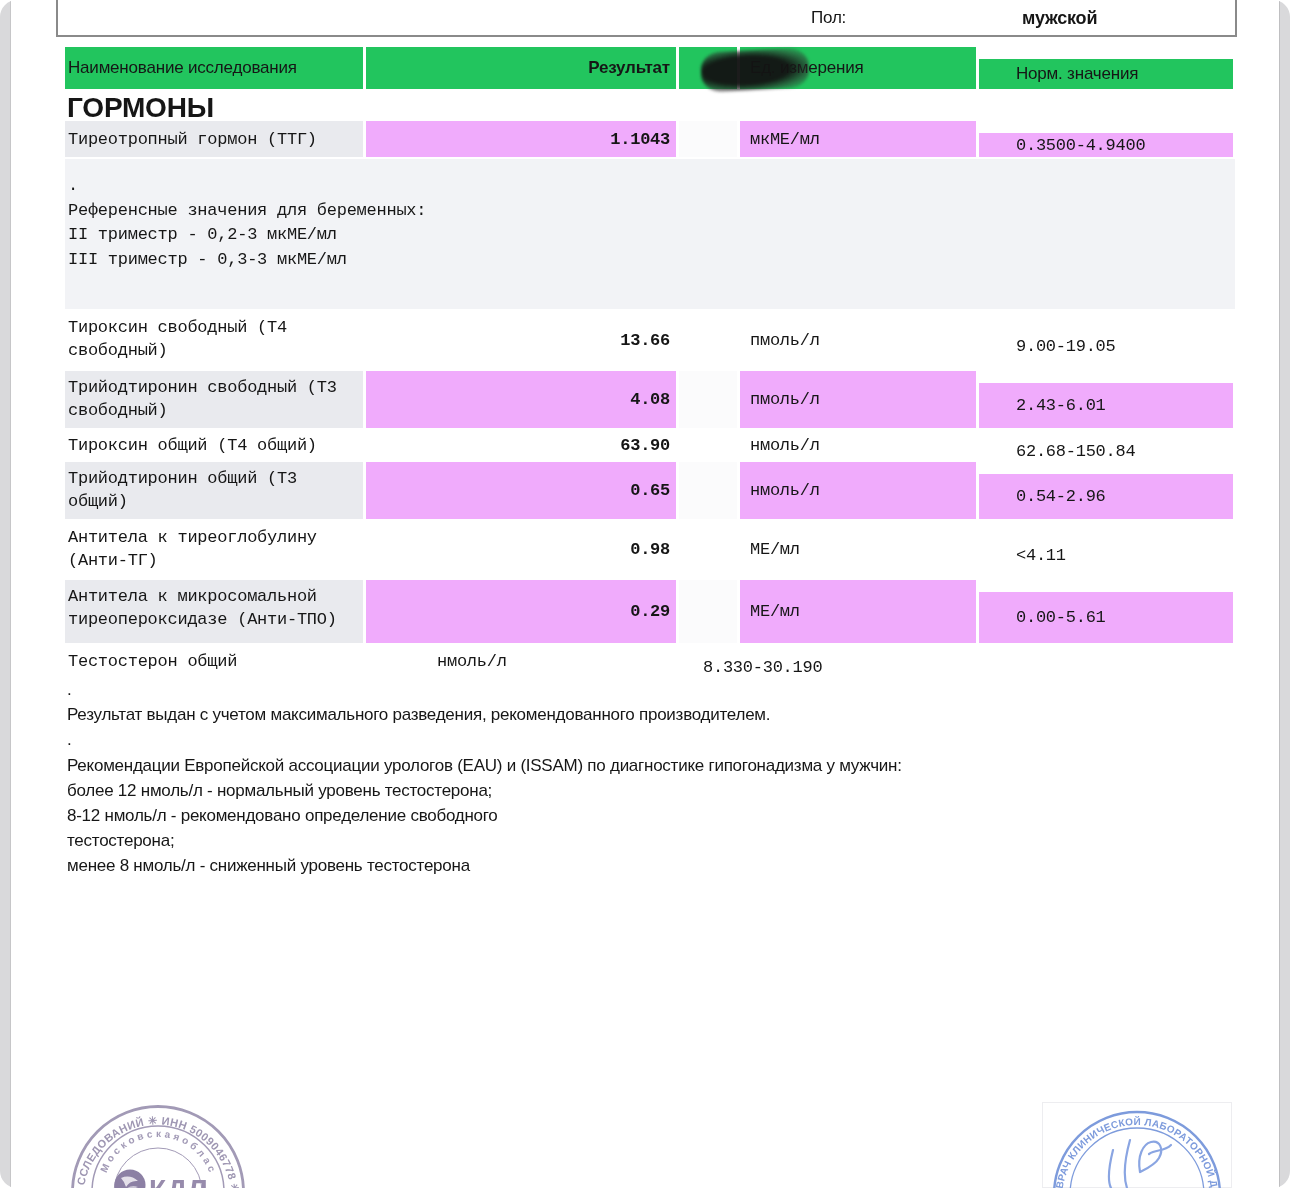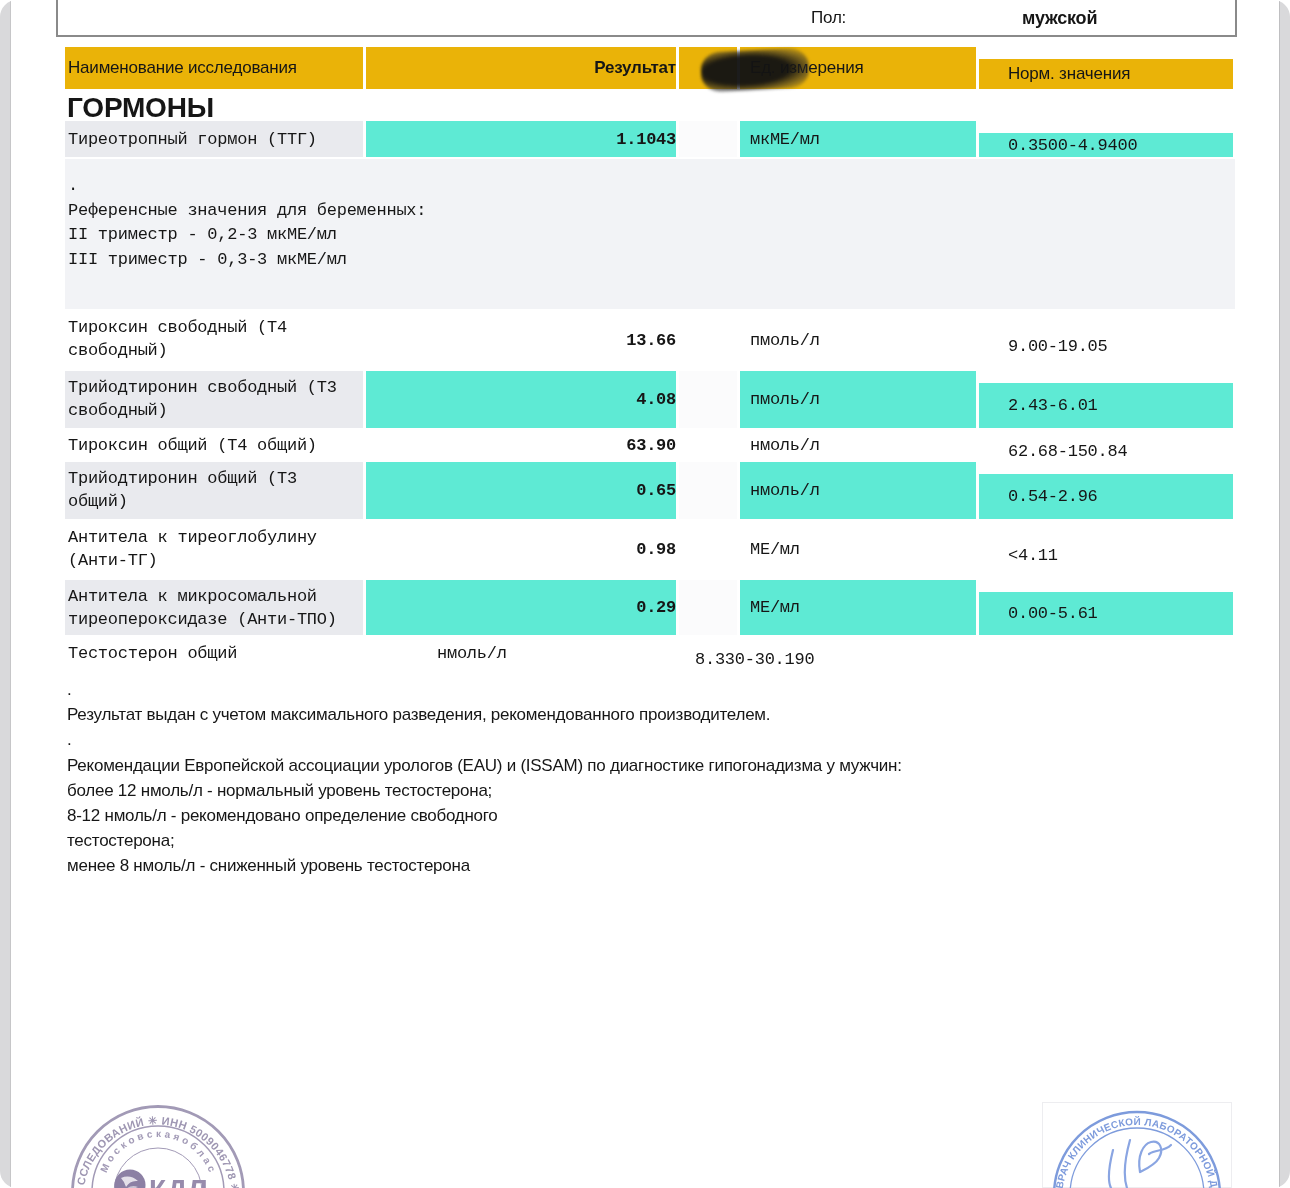--- a/index.html
+++ b/index.html
@@ -13,36 +13,36 @@
   .top-box{position:absolute;left:56px;top:-18px;width:1177px;height:51px;
            background:#fff;border:2px solid #8a8a8a;}
   .sex-label{position:absolute;left:753px;bottom:7px;font-size:17px;letter-spacing:-.2px;}
   .sex-value{position:absolute;left:964px;bottom:6px;font-size:18px;font-weight:700;letter-spacing:-.2px;}
   
   .thead,.row{display:flex;}
   .thead{position:absolute;left:65px;top:47px;width:1170px;height:42px;font-size:17px;letter-spacing:-.2px;}
   .rows{position:absolute;left:65px;top:121px;width:1170px;font-family:Liberation Mono, monospace;}
   .c{box-sizing:border-box;}
   .c.name{width:298px;padding-left:3px;margin-right:3px;}
-  .c.result{width:310px;margin-right:3px;text-align:right;font-weight:700;}
+  .c.result{width:310px;margin-right:3px;text-align:right;padding-right:6px;font-weight:700;}
   .c.blank{width:58px;margin-right:3px;}
   .c.units{width:236px;margin-right:3px;padding-left:10px;}
-  .c.norm{width:254px;padding-left:29px;margin-top:12px;}
-  .thead .c{background:#eab308;display:flex;align-items:center;}
+  .c.norm{width:254px;padding-left:37px;margin-top:12px;}
+  .thead .c{background:#22c55e;display:flex;align-items:center;}
   .thead .c.result{justify-content:flex-end;font-weight:700;}
   .thead .c.name{ }
   .section-title{position:absolute;left:67px;top:92px;font-size:28px;font-weight:700;letter-spacing:-.2px;}
   .row{font-size:17px;letter-spacing:-.25px;margin-bottom:2px;}
   .row .c{display:flex;flex-direction:column;justify-content:center;}
   .row.double .c.name{justify-content:flex-start;padding-top:5px;line-height:23px;}
-  .row.shaded .c{background:#5eead4;}
+  .row.shaded .c{background:#f0abfc;}
   .row.shaded .c.name{background:#e9eaee;}
   .row.shaded .c.blank{background:#fbfbfc;}
   .row .c.name span{display:block;}
-  .h36{height:36px}.h58{height:58px}.h57{height:57px}.h30{height:30px}.h55{height:55px}.h33{height:33px}
+  .h36{height:36px}.h58{height:58px}.h57{height:57px}.h30{height:30px}.h55{height:63px}.h33{height:33px}
   .noteblock{background:#f2f3f6;height:150px;box-sizing:border-box;
              padding:15px 0 0 3px;line-height:24.6px;font-size:17px;letter-spacing:-.25px;margin-bottom:2px;}
   
   .redaction{position:absolute;left:701px;top:50px;width:108px;height:40px;z-index:5;
      background:radial-gradient(ellipse at 42% 50%, rgba(18,18,18,.96) 48%, rgba(45,45,45,.55) 72%, rgba(80,80,80,0) 98%);
      border-radius:20px/18px;filter:blur(1.6px);transform:rotate(-3deg);}
   
   .footer-notes{position:absolute;left:67px;top:677px;width:1060px;font-size:17px;
                 line-height:25.2px;letter-spacing:-.25px;}
   

